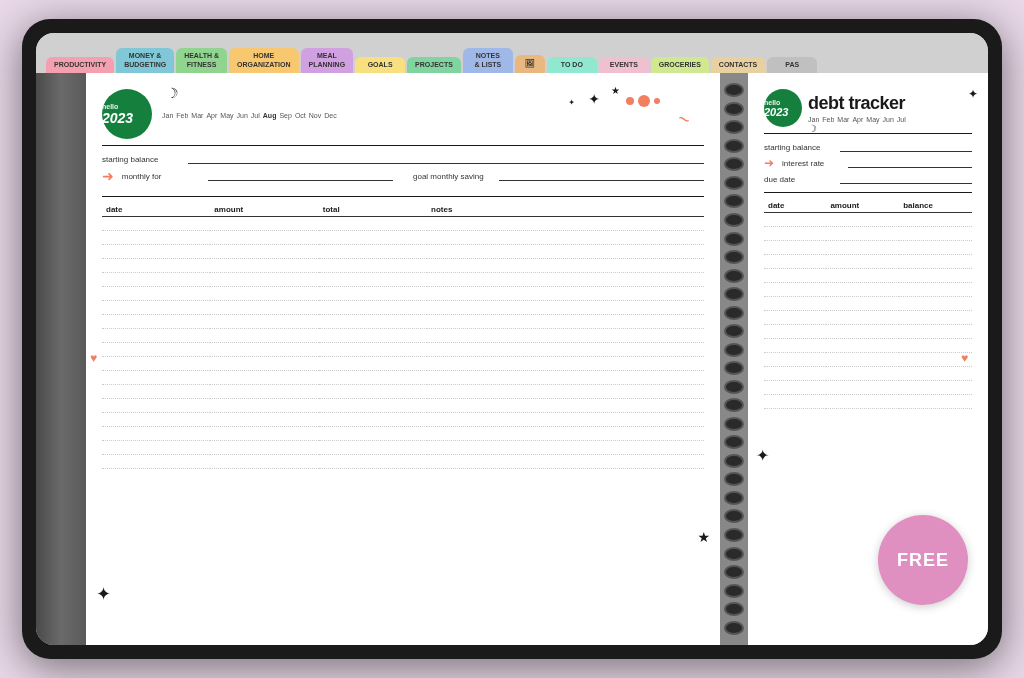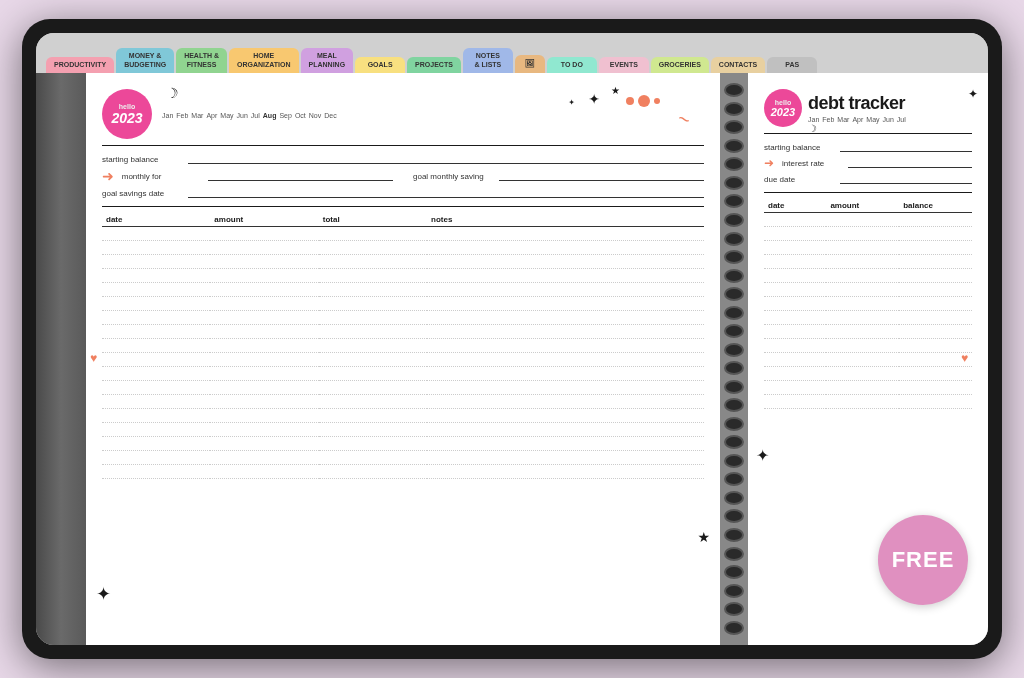--- a/index.html
+++ b/index.html
@@ -136,25 +136,24 @@
     .page-header {
       display: flex;
       align-items: center;
       margin-bottom: 6px;
       gap: 10px;
     }
 
     .hello-badge {
       width: 50px;
       height: 50px;
-      background: #ec4899;
+      background: #15803d;
       border-radius: 50%;
       display: flex;
       flex-direction: column;
-      align-items: center;
       justify-content: center;
       color: white;
       font-size: 8px;
       font-weight: bold;
       flex-shrink: 0;
     }
 
     .hello-badge .hello-text {
       font-size: 7px;
       color: #eee;
@@ -252,21 +251,21 @@
       position: absolute;
       bottom: 40px;
       right: 20px;
       width: 90px;
       height: 90px;
       background: #e090c0;
       border-radius: 50%;
       display: flex;
       align-items: center;
       justify-content: center;
-      font-size: 22px;
+      font-size: 18px;
       font-weight: 900;
       color: white;
       letter-spacing: 1px;
       box-shadow: 0 2px 10px rgba(0,0,0,0.2);
     }
   </style>
 </head>
 <body>
 
 <div class="tablet-frame">
@@ -351,24 +350,20 @@
                 <span class="field-label">monthly for</span>
                 <div class="field-line"></div>
               </div>
               <div class="form-field">
                 <span class="field-label">goal monthly saving</span>
                 <div class="field-line"></div>
               </div>
             </div>
 
             <div class="form-row">
-              <div class="form-field">
-                <span class="field-label">goal savings date</span>
-                <div class="field-line"></div>
-              </div>
             </div>
           </div>
 
           <hr class="divider">
 
           <table class="tracker-table">
             <thead>
               <tr>
                 <th style="width:18%;">date</th>
                 <th style="width:18%;">amount</th>

